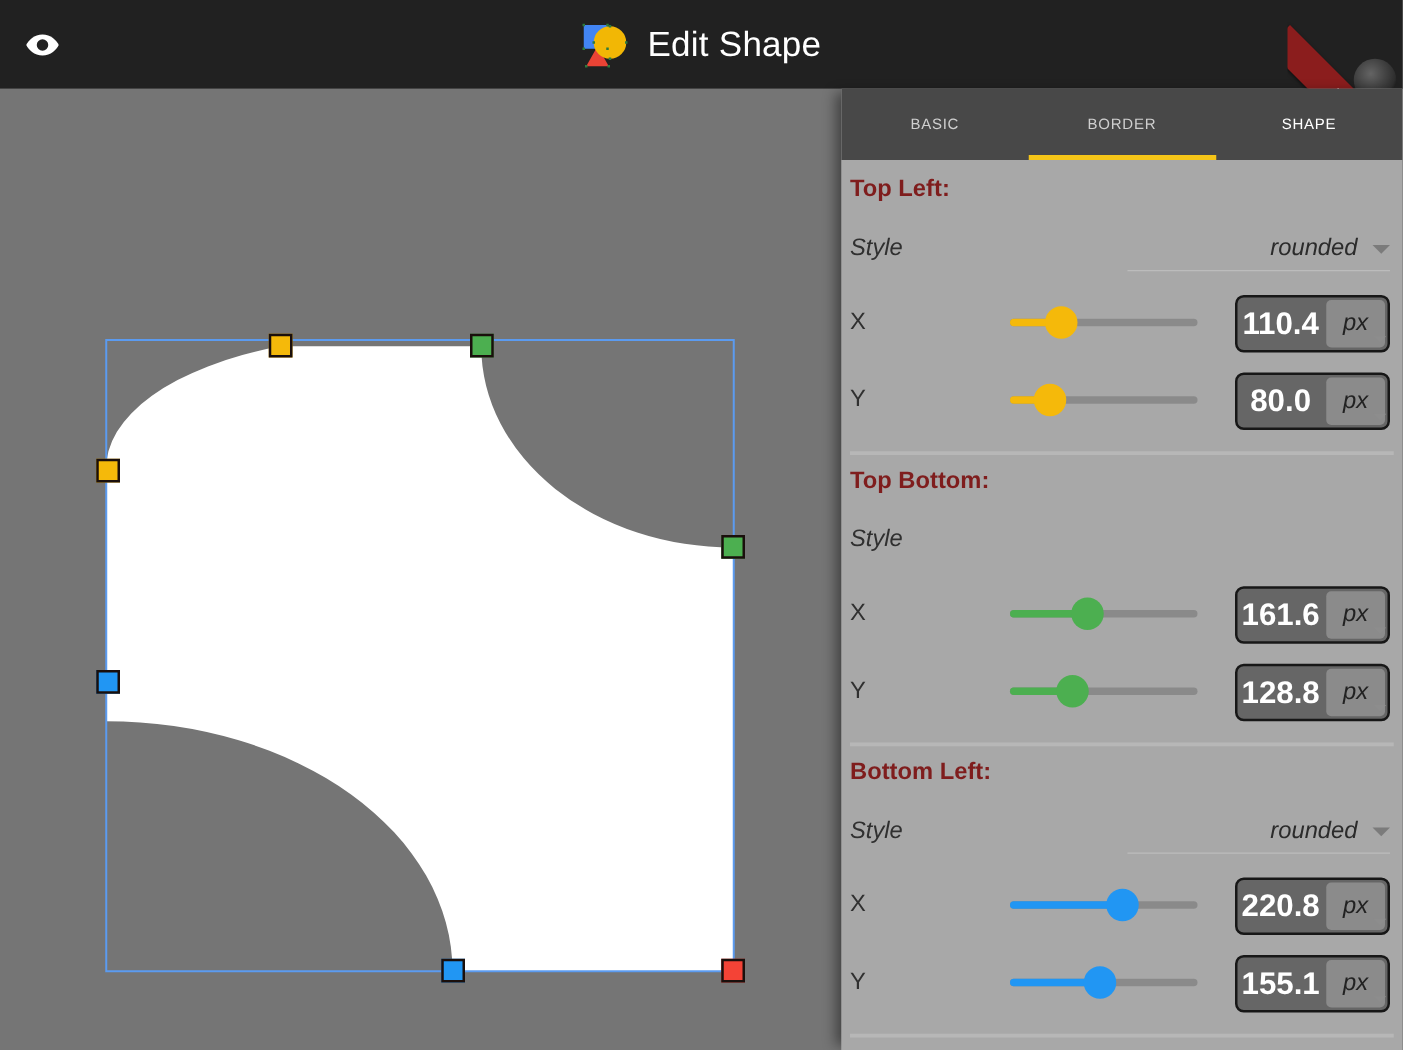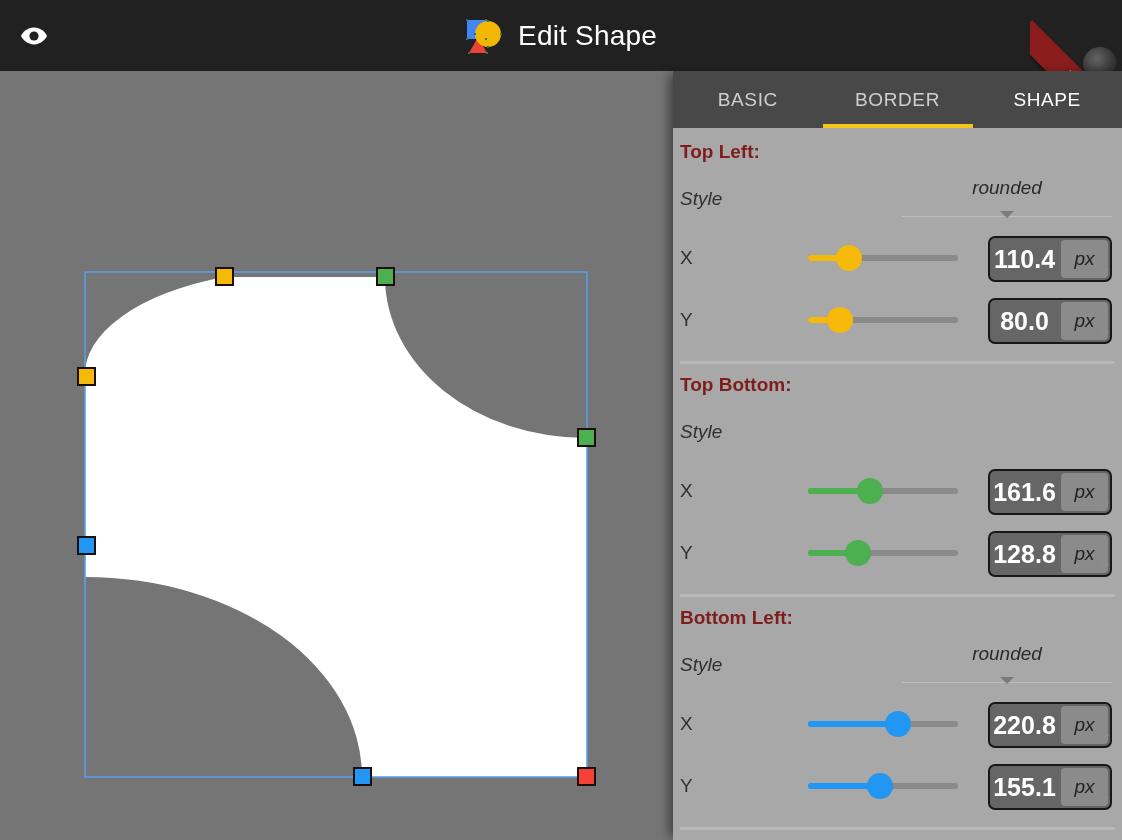--- a/index.html
+++ b/index.html
@@ -100,21 +100,21 @@
     position: relative;
     height: 57px;
     background: #484848;
     display: flex;
     align-items: center;
   }
   .tab {
     flex: 1 1 0;
     text-align: center;
     color: #cfcfcf;
-    font-size: 19px;
+    font-size: 12px;
     letter-spacing: .6px;
     line-height: 57px;
     height: 57px;
     cursor: pointer;
     user-select: none;
   }
   .tab.active { color: #ffffff; }
   .tab.active::after {
     content: "";
     position: absolute;
@@ -164,21 +164,20 @@
     position: absolute;
     right: 10px; top: 10px;
     width: 210px;
     height: 36px;
     display: flex;
     align-items: center;
     justify-content: flex-end;
     gap: 12px;
     cursor: pointer;
     border-bottom: 1px solid #bcbcbc;
-    flex-direction: column;
   }
   .dropdown .dd-value {
     color: #2b2b2b;
     font-size: 19px;
   }
   .caret {
     width: 0; height: 0;
     border-left: 7px solid transparent;
     border-right: 7px solid transparent;
     border-top: 7px solid #7b7b7b;

